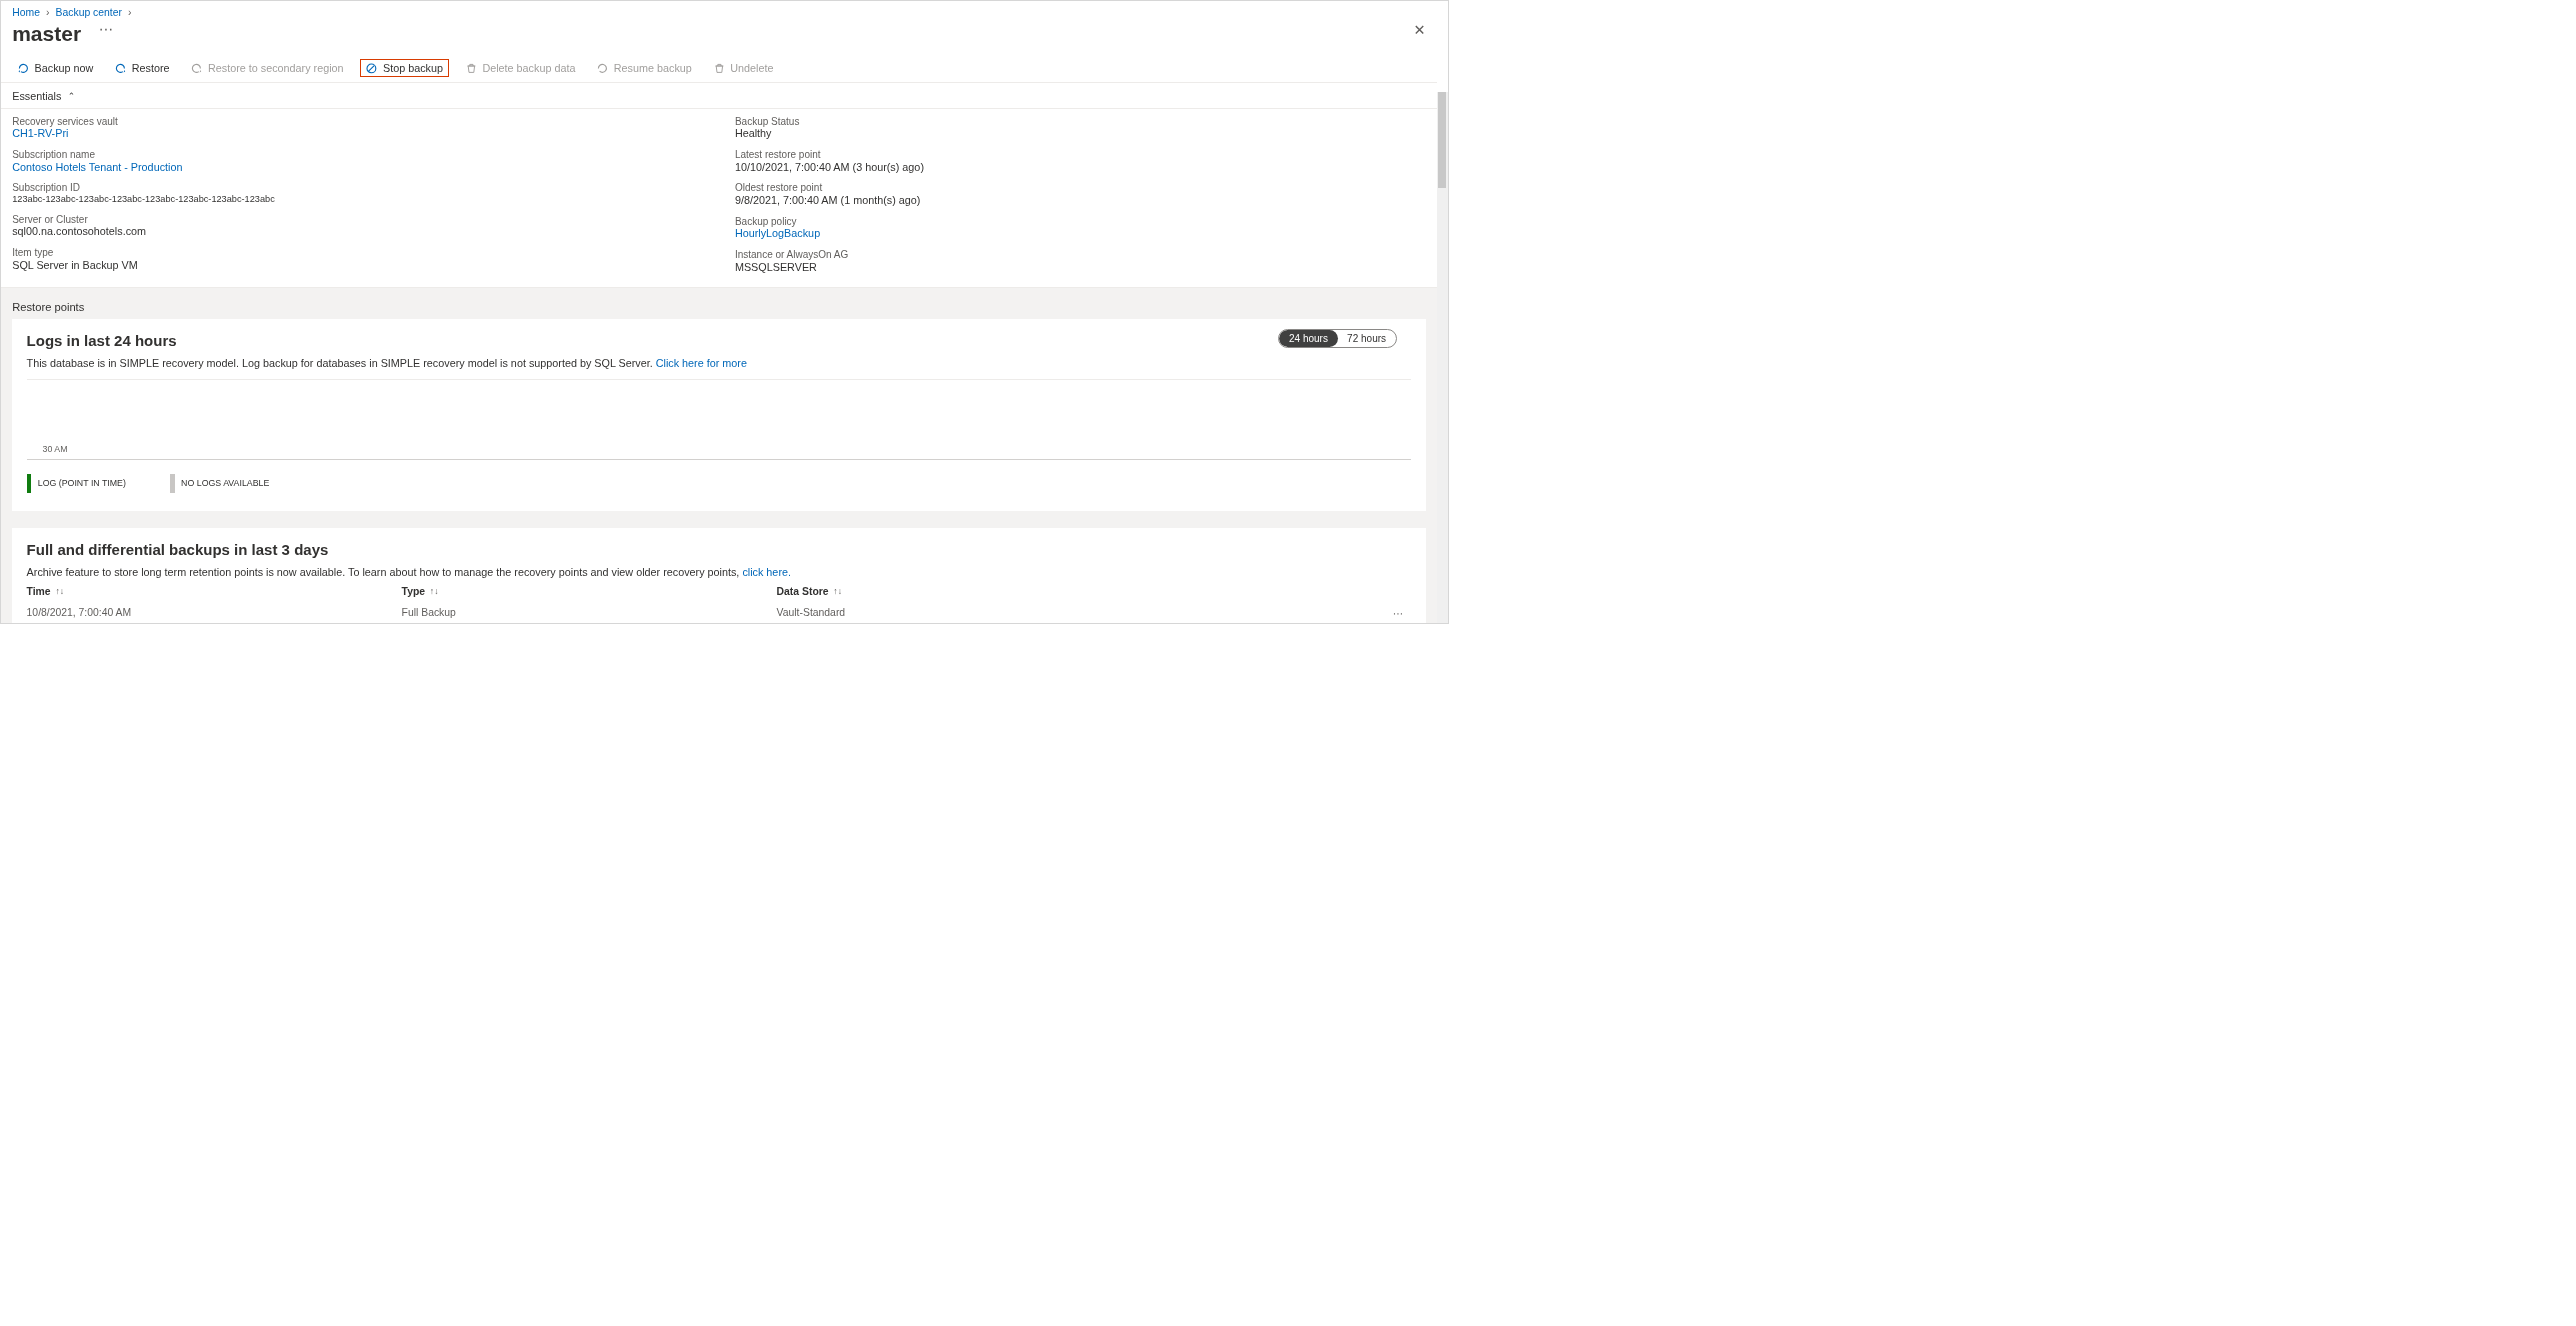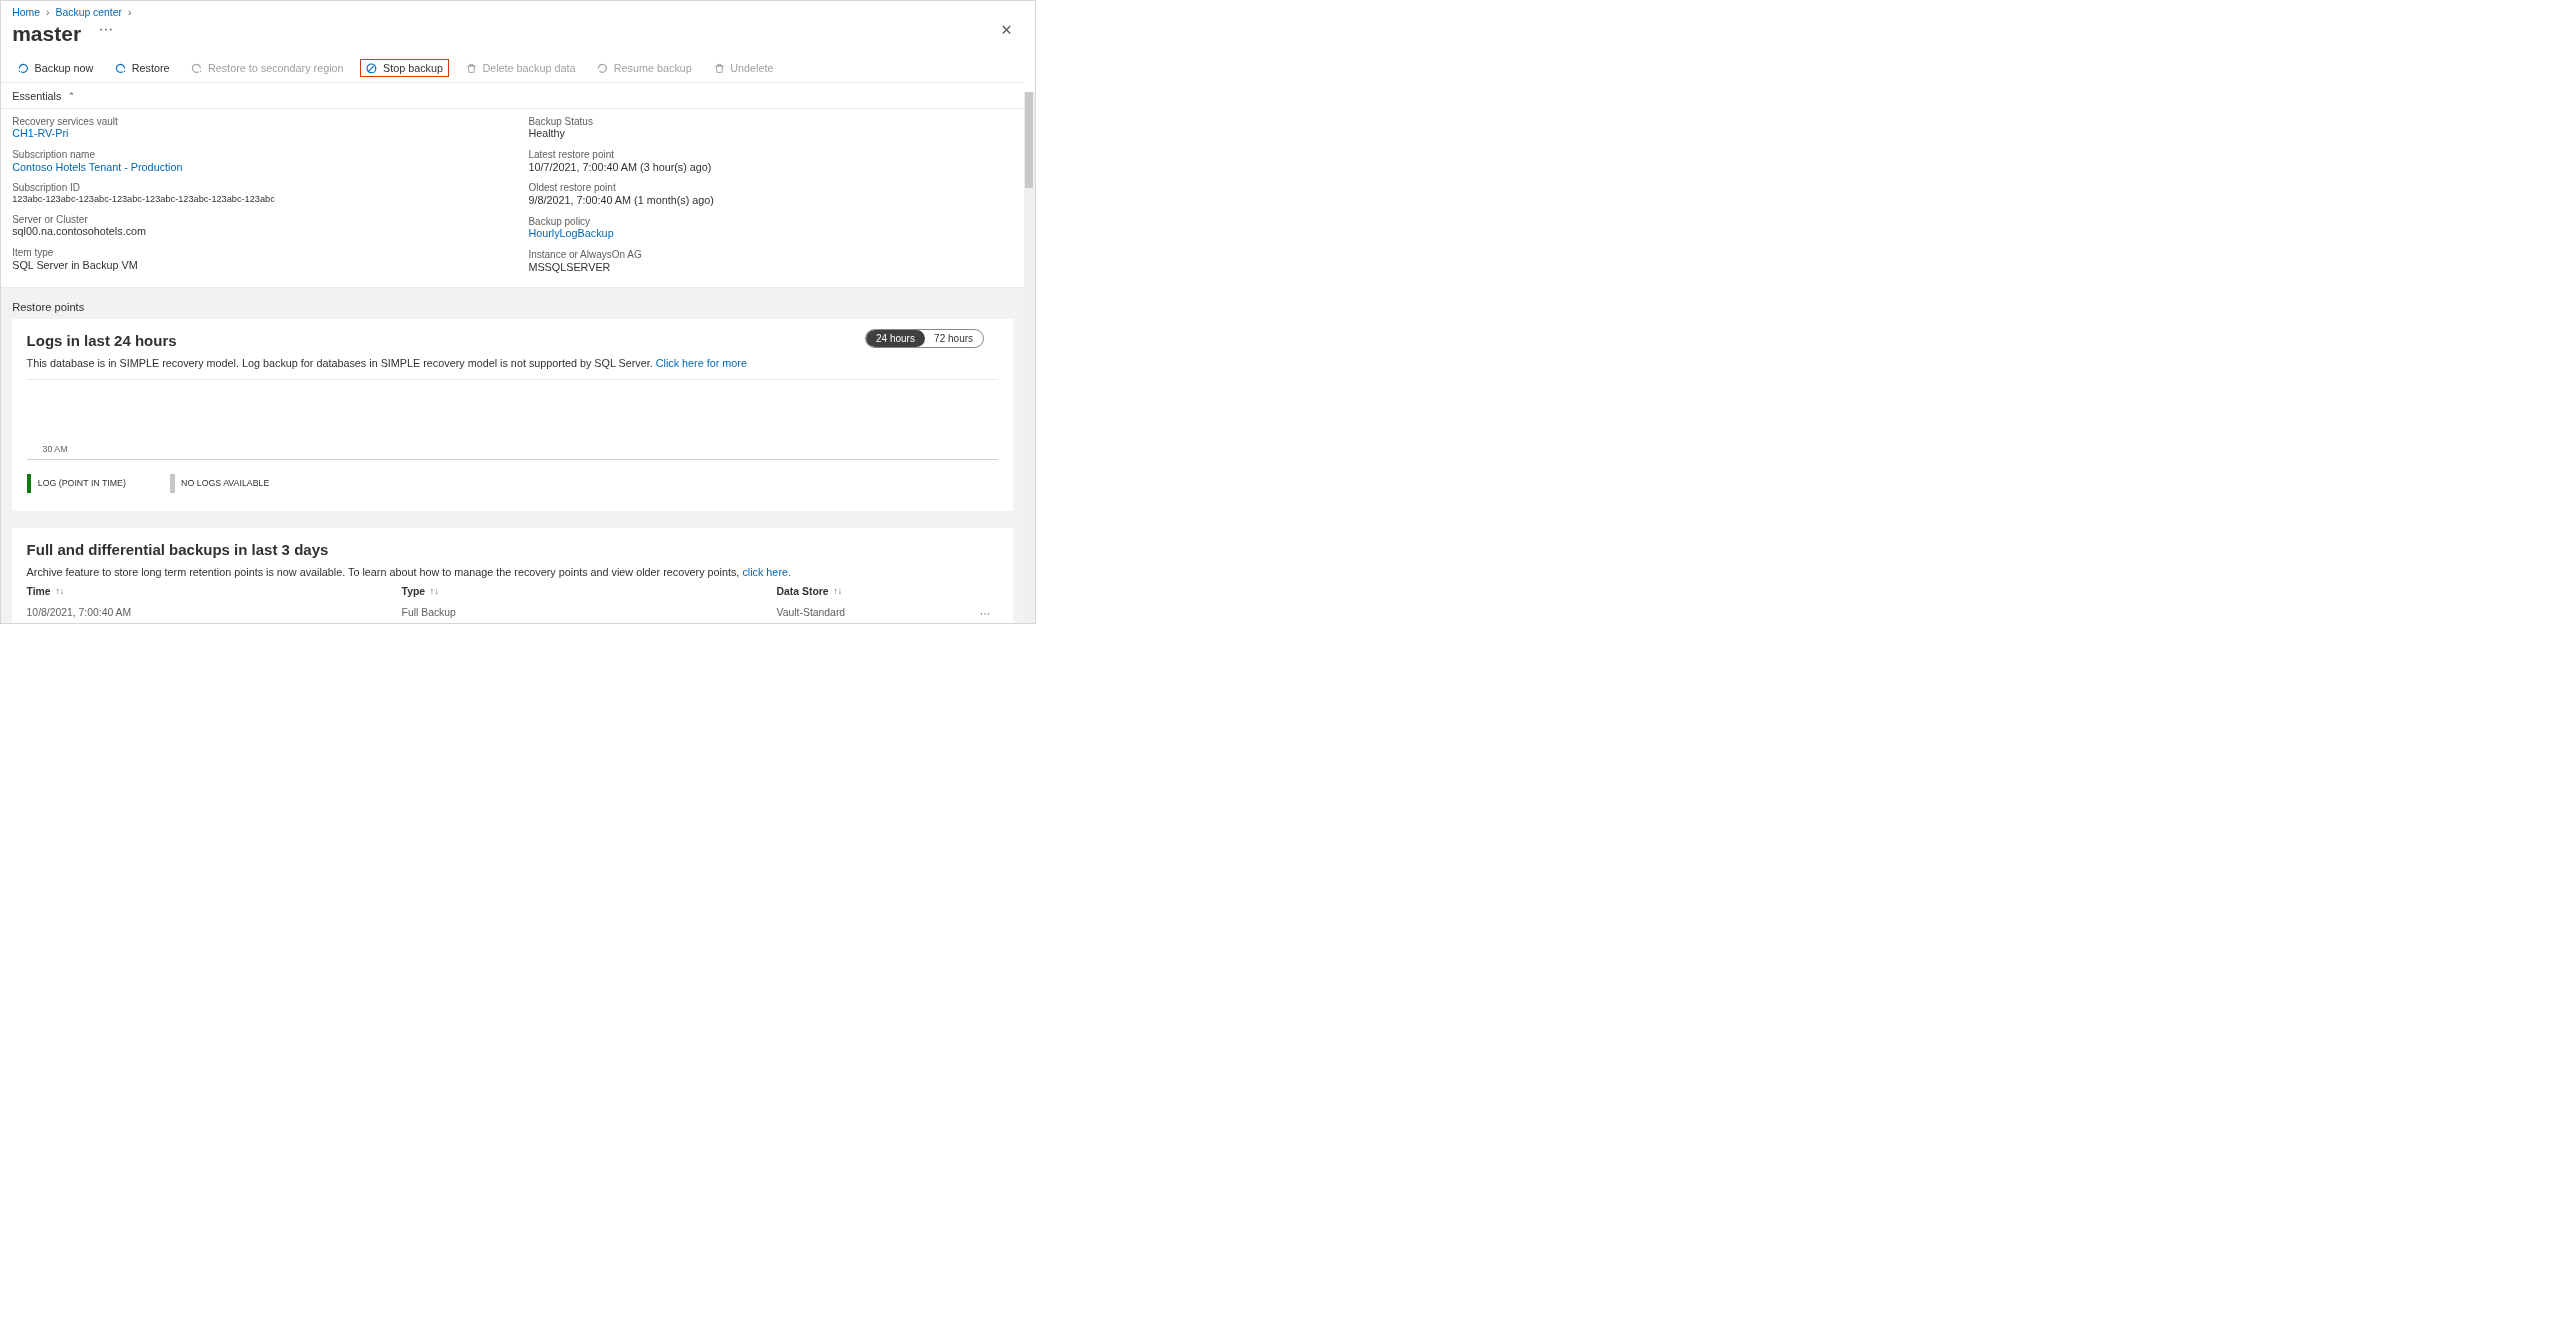--- a/index.html
+++ b/index.html
@@ -4,21 +4,21 @@
 <style>
   * { box-sizing: border-box; margin: 0; padding: 0; }
   body {
     font-family: "Segoe UI", Arial, sans-serif;
     font-size: 10.4px;
     color: #323130;
     background: #fff;
     overflow: hidden;
   }
   .page {
-    width: 1036px;
+    width: 1449px;
     height: 624px;
     border: 0.8px solid #d6d6d6;
     position: relative;
     overflow: hidden;
   }
   .content-scroll {
     position: absolute;
     left: 0; right: 11.2px; top: 0; bottom: 0;
     overflow: auto;
   }
@@ -306,21 +306,21 @@
             <div class="ess-value">SQL Server in Backup VM</div>
           </div>
       </div>
       <div>
         <div class="ess-item">
             <div class="ess-label">Backup Status</div>
             <div class="ess-value">Healthy</div>
           </div>
         <div class="ess-item">
             <div class="ess-label">Latest restore point</div>
-            <div class="ess-value">10/7/2021, 7:00:40 AM (3 hour(s) ago)</div>
+            <div class="ess-value">10/10/2021, 7:00:40 AM (3 hour(s) ago)</div>
           </div>
         <div class="ess-item">
             <div class="ess-label">Oldest restore point</div>
             <div class="ess-value">9/8/2021, 7:00:40 AM (1 month(s) ago)</div>
           </div>
         <div class="ess-item">
             <div class="ess-label">Backup policy</div>
             <div class="ess-value ess-link">HourlyLogBackup</div>
           </div>
         <div class="ess-item">

